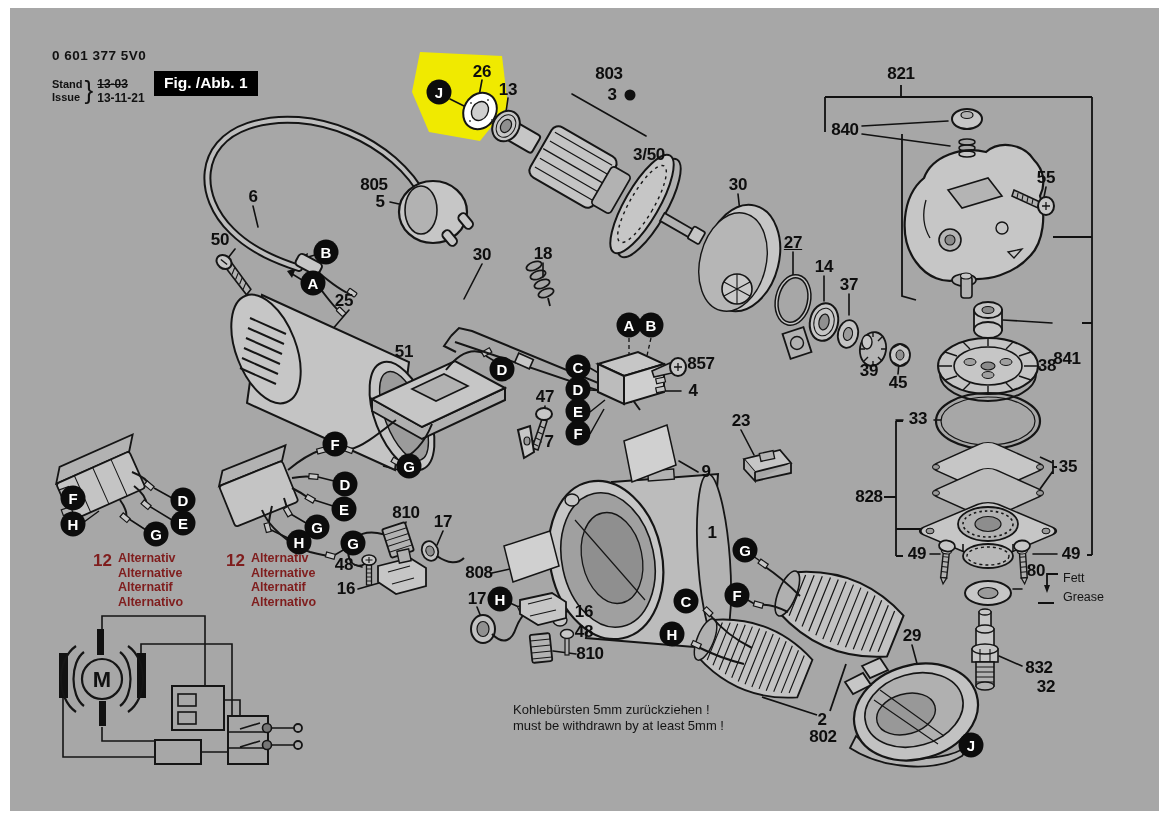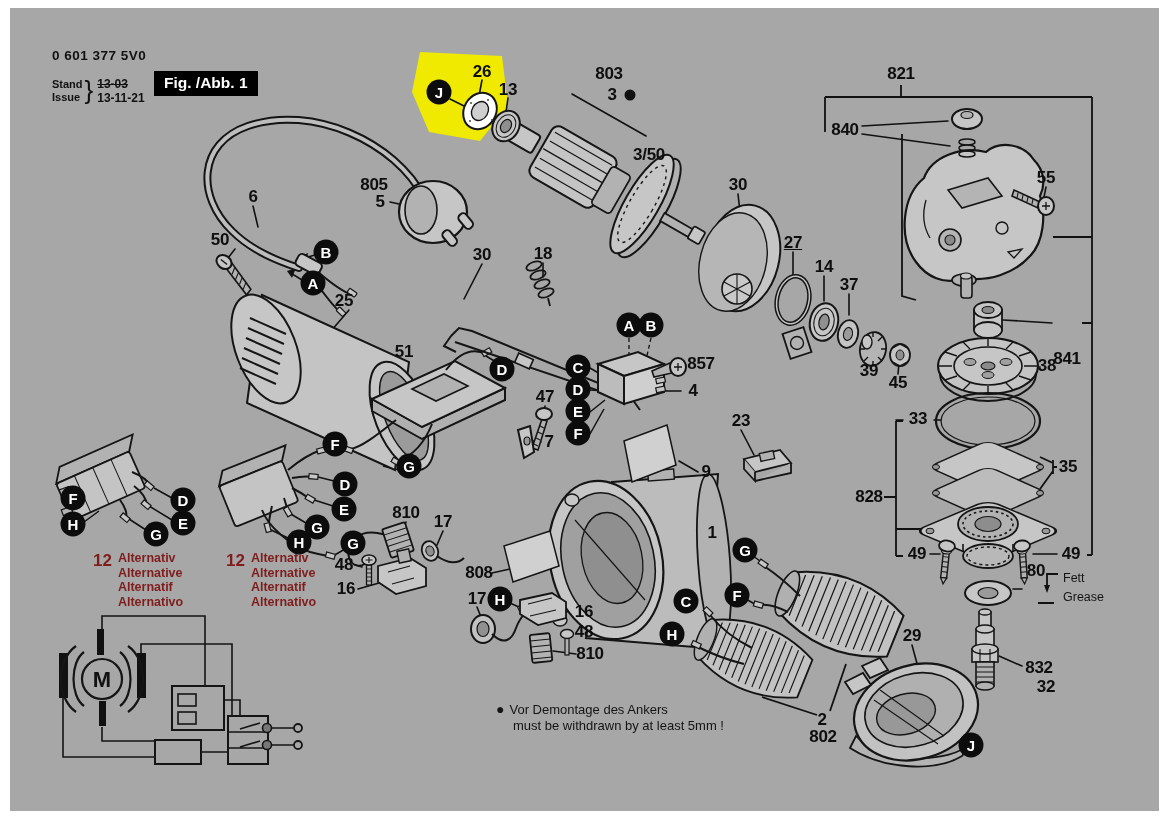--- a/index.html
+++ b/index.html
@@ -478,21 +478,21 @@
   <span class="altnum">12</span>
   <span class="altlines">
     <span>Alternativ</span>
     <span>Alternative</span>
     <span>Alternatif</span>
     <span>Alternativo</span>
   </span>
 </div>
 
 <div class="foot-right">
-  <div><span class="dot">●</span><span>Vor Demontage des Ankers</span></div>
+  <div class="ind">Kohlebürsten 5mm zurückziehen !</div>
   <div class="ind">must be withdrawn by at least 5mm !</div>
 </div>
 <div class="grease">
   <div>Fett</div>
   <div>Grease</div>
 </div>
 
 <div id="labels-layer">
       <div class="lbl" style="left: 482px; top: 72px;">26</div>
       <div class="lbl" style="left: 508px; top: 90px;">13</div>

